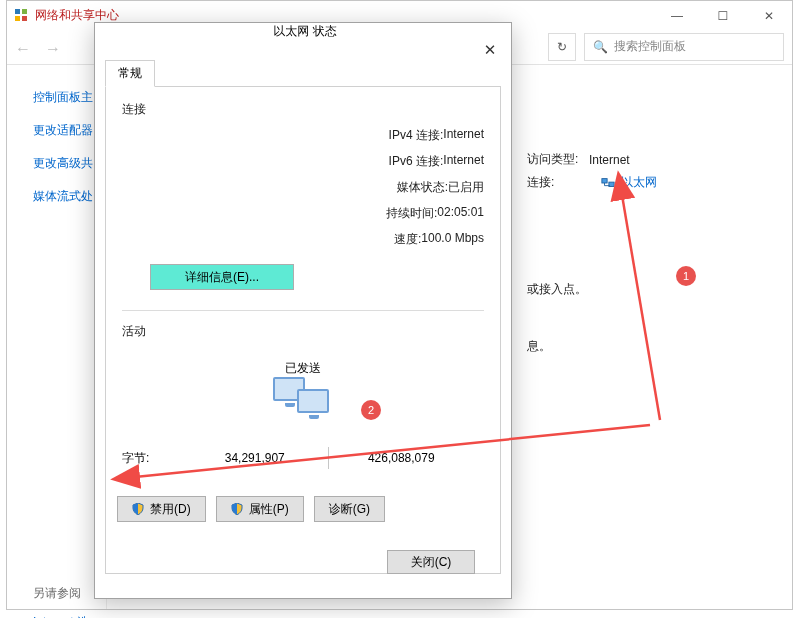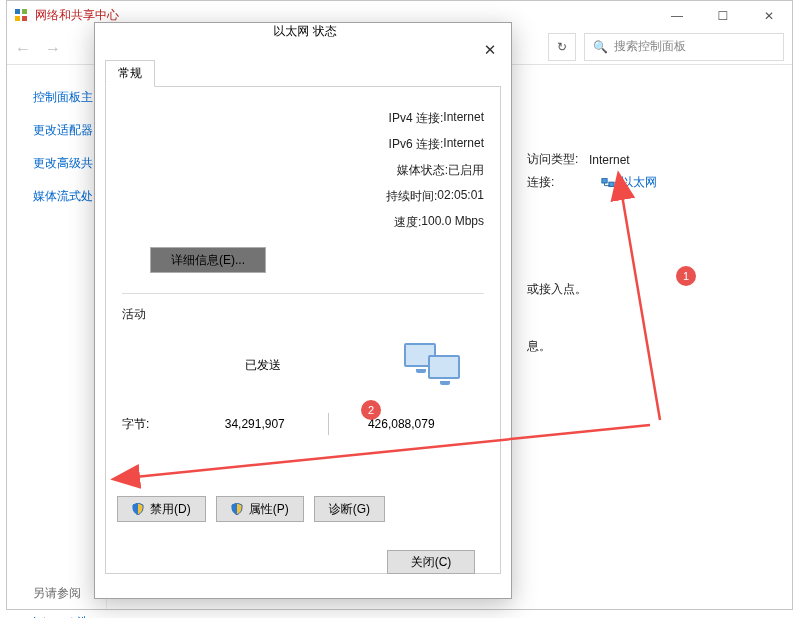--- a/index.html
+++ b/index.html
@@ -42,26 +42,26 @@
   .dlg-head .title { }
   .dlg-head .x { margin-left: auto; width: 30px; height: 30px; text-align:center; font-size:15px; color:#333; background:transparent; border:none; }
   .tabstrip { padding: 6px 10px 0 10px; }
   .tab { display:inline-block; border:1px solid #d0d0d0; border-bottom:1px solid #fff; padding:4px 12px; background:#fff; position:relative;top:1px;}
   .tabpage { border:1px solid #d0d0d0; margin: 0 10px 10px 10px; height: 488px; padding: 14px 16px; }
 
   .grp-title { color:#222; margin-bottom: 8px; }
   .row { display:flex; justify-content:flex-end; margin: 9px 0 9px 16px; }
   .row .k { color:#222; }
   .row .v { color:#222; }
-  .details { margin: 16px 0 0 28px; width: 116px; height: 26px; border:1px solid #adadad; background:#737373; display:flex;align-items:center;justify-content:center;}
+  .details { margin: 16px 0 0 28px; width: 144px; height: 26px; border:1px solid #adadad; background:#5eead4; display:flex;align-items:center;justify-content:center;}
 
   .sep { border-top:1px solid #dcdcdc; margin: 20px 0 12px 0; }
 
   .activity { margin-top: 6px; }
-  .act-row { display:flex; align-items:center; margin: 20px 10px 0 10px;}
+  .act-row { display:flex; align-items:center; margin: 20px 10px 0 10px; flex-direction: column;}
   .act-col { flex:1; text-align:center; }
   .act-mid { width:80px; text-align:center; position:relative; }
   .monitors { position:relative; width:60px;height:44px; margin: auto;}
   .mon { position:absolute; width:32px;height:24px; border:2px solid #6ea0d8; background:#cfe3f6; border-radius:2px; }
   .mon:after{content:"";position:absolute;left:10px;top:24px;width:10px;height:4px;background:#6ea0d8;border-radius:0 0 2px 2px;}
   .mon.a{left:0;top:0;}
   .mon.b{left:24px;top:12px;}
   .bytes-row{display:flex;align-items:center;margin:26px 10px 0 0px;}
   .bytes-row .lbl{width:60px;}
   .bytes-row .cell{flex:1;text-align:center;}
@@ -148,20 +148,21 @@
         <rect x="9" y="7" width="6" height="5" fill="#4a9be1" stroke="#1c5e9e"></rect>
         <path d="M4 8v3h6" stroke="#1c5e9e" fill="none"></path>
       </svg>
     <span class="title">以太网 状态</span>
     <button class="x">✕</button>
   </div>
   <div class="tabstrip">
     <div class="tab">常规</div>
   </div>
   <div class="tabpage">
+    <div class="grp-title">连接</div>
     <div class="row">
         <span class="k">IPv4 连接:</span>
         <span class="v">Internet</span>
       </div>
     <div class="row">
         <span class="k">IPv6 连接:</span>
         <span class="v">Internet</span>
       </div>
     <div class="row">
         <span class="k">媒体状态:</span>

